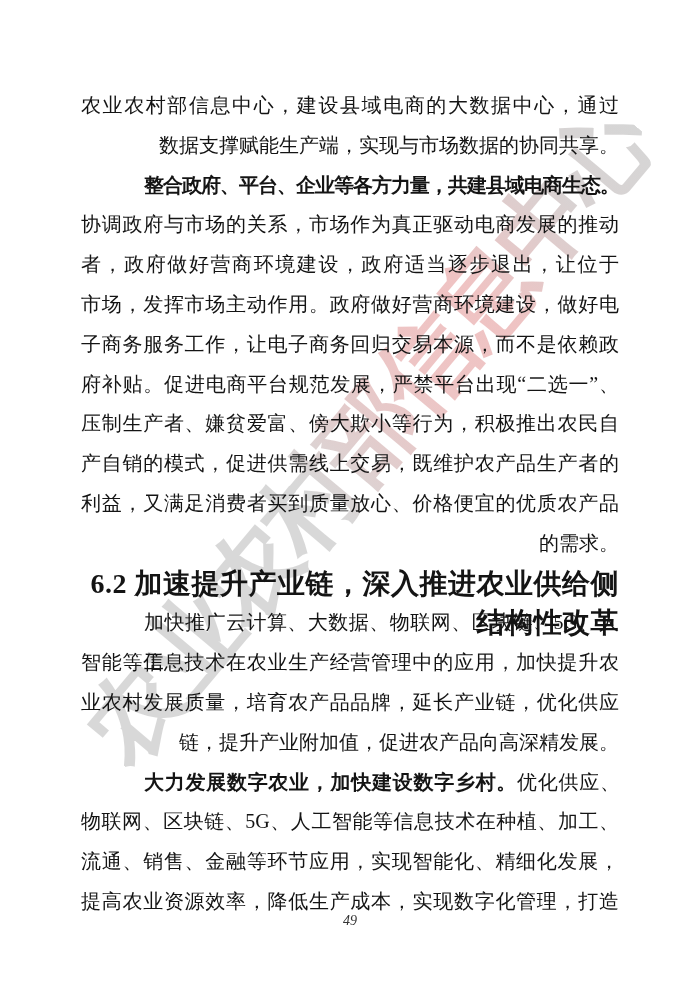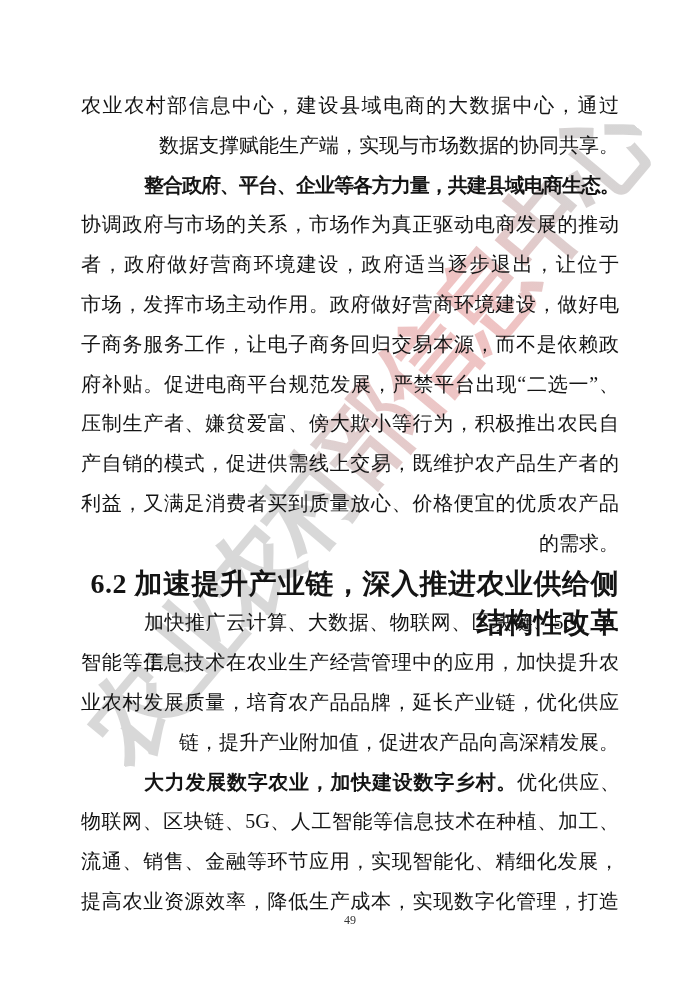--- a/index.html
+++ b/index.html
@@ -61,23 +61,24 @@
     font-weight:700;
     font-size:28px;
     letter-spacing:0.5px;
   }
   .b{font-weight:700;margin-top:36px;}
   .page-number{
     position:absolute;
     left:0;right:0;
     top:913px;
     text-align:center;
-    font-size:12px;
+    font-size:14px;
     color:#333333;
     z-index:2;
+    font-style:italic;
   }
 </style>
 </head>
 <body>
 
 <div class="page">
 
   <div class="watermark">农业农村部信息中心</div>
 
   <div class="content">

